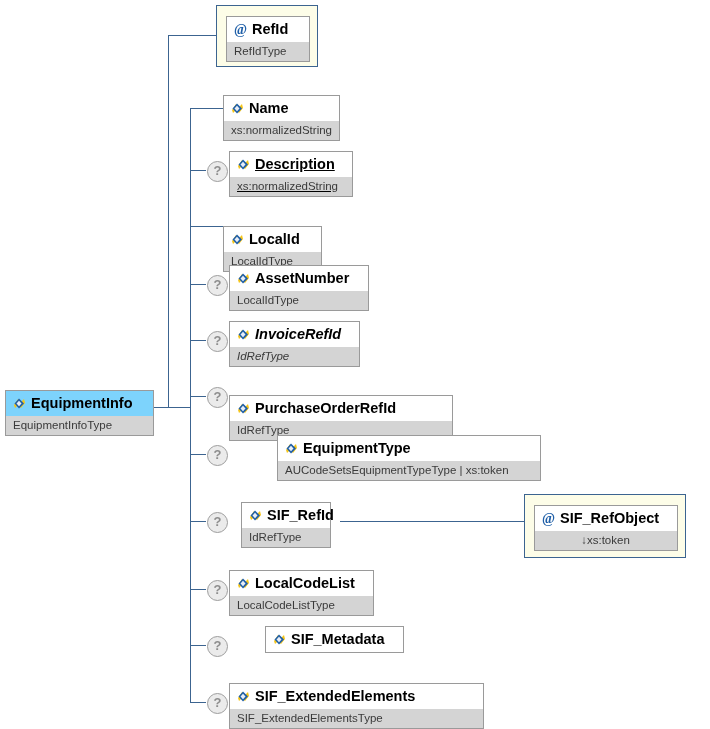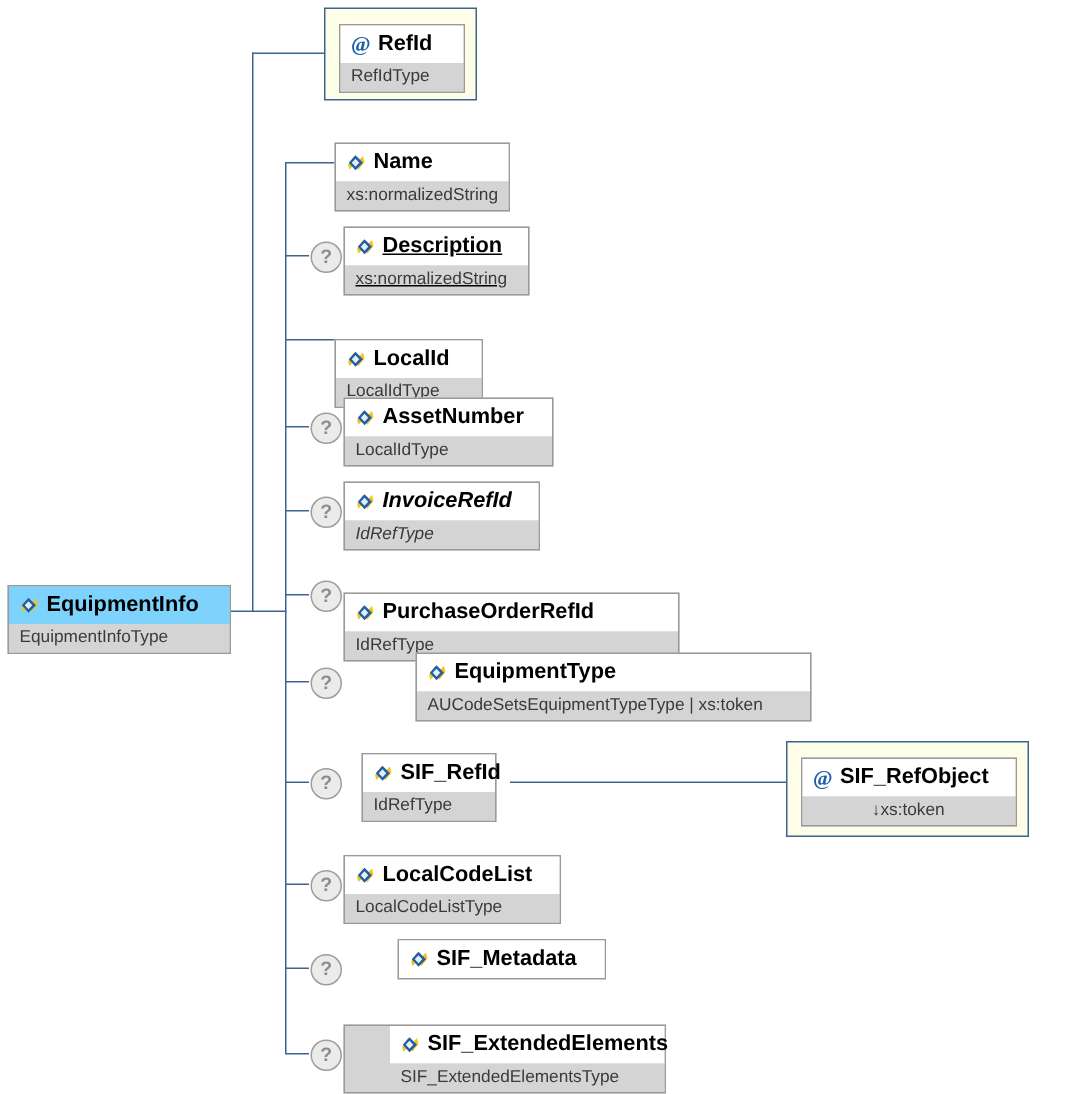--- a/index.html
+++ b/index.html
@@ -313,21 +313,21 @@
           <path d="M2 9 L6 3 L9 6 L12 3 L13 7 L9 12 L6 9 L3 12 Z" fill="#f5c518"></path>
           <path d="M2.5 7.5 L7 2.5 L12 7.5 L7 12.5 Z" fill="#1f5fa8"></path>
           <path d="M4.5 7.5 L7 4.8 L9.5 7.5 L7 10.2 Z" fill="#e8eef7"></path>
         </svg>
       </span>
       <span class="label">SIF_Metadata</span>
     </div>
   </div>
 
   <div class="opt" style="left:207px; top:693px;">?</div>
-  <div class="node" style="left:229px; top:683px; width:215px;padding-left:30px;">
+  <div class="node" style="left:229px; top:683px; width:255px;">
     <div class="title">
       <span class="ico">
         <svg width="15" height="15" viewBox="0 0 15 15">
           <path d="M2 9 L6 3 L9 6 L12 3 L13 7 L9 12 L6 9 L3 12 Z" fill="#f5c518"></path>
           <path d="M2.5 7.5 L7 2.5 L12 7.5 L7 12.5 Z" fill="#1f5fa8"></path>
           <path d="M4.5 7.5 L7 4.8 L9.5 7.5 L7 10.2 Z" fill="#e8eef7"></path>
         </svg>
       </span>
       <span class="label">SIF_ExtendedElements</span>
     </div>

